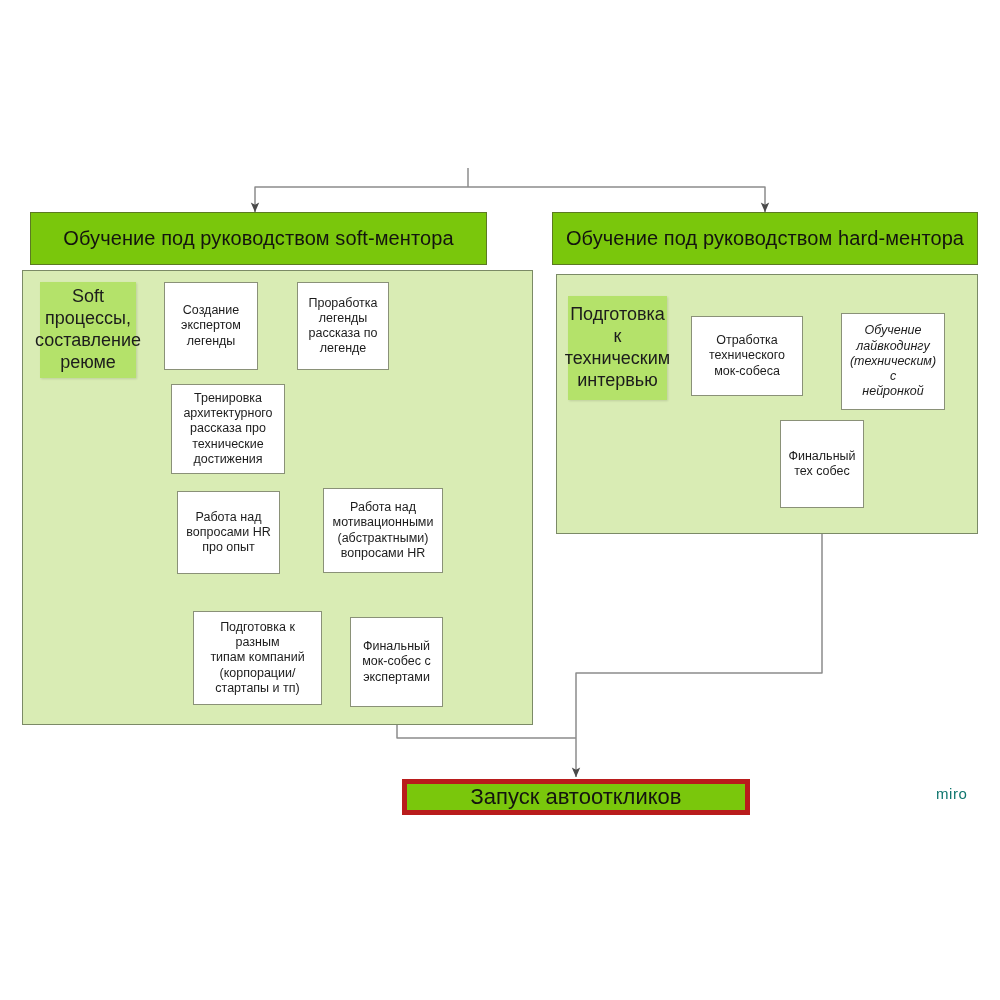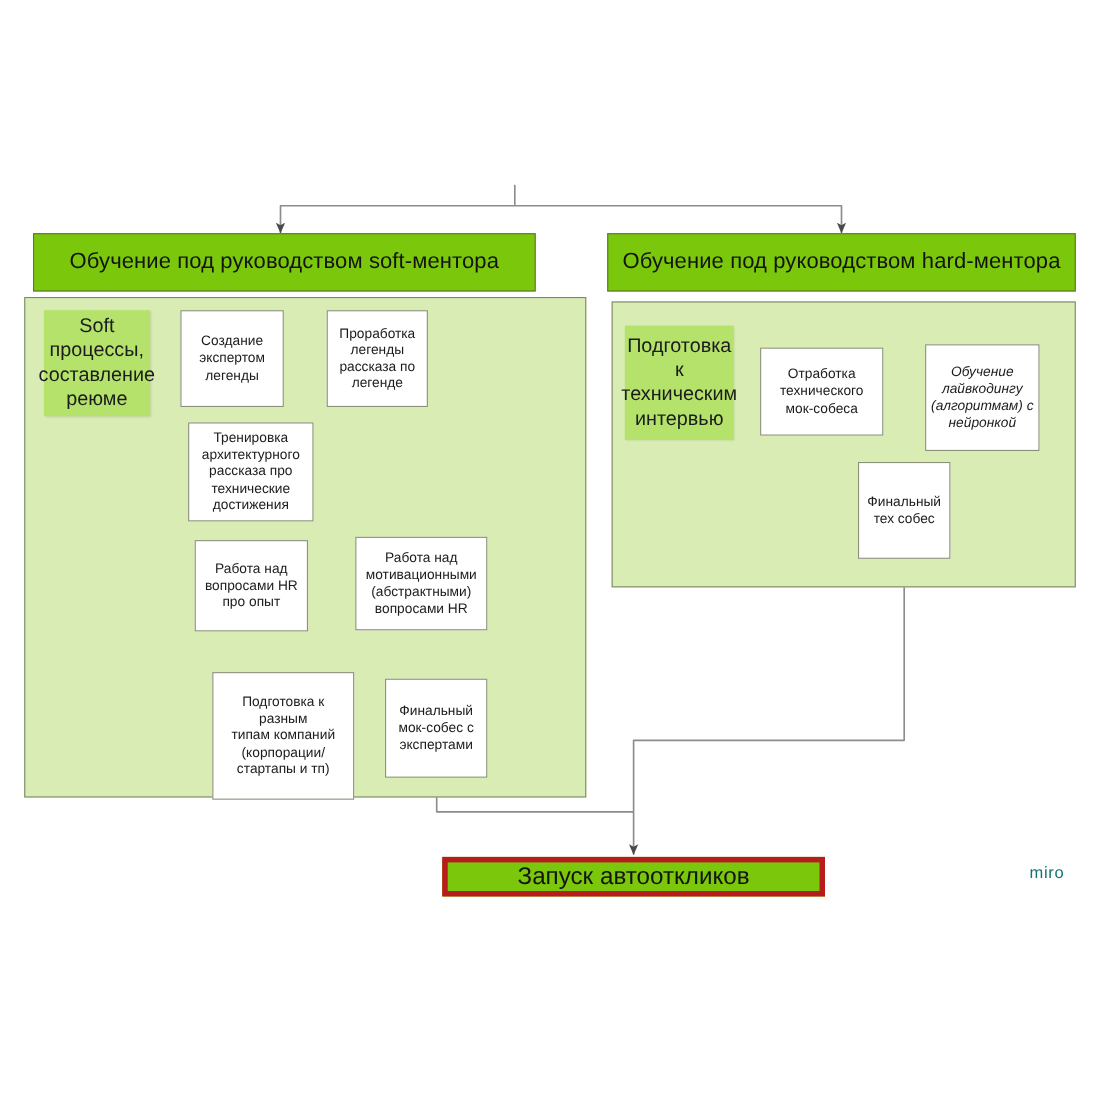--- a/index.html
+++ b/index.html
@@ -159,21 +159,21 @@
 
   <div class="node" style="left:323px;top:488px;width:120px;height:85px;">
     <div>
       <div>Работа над</div>
       <div>мотивационными</div>
       <div>(абстрактными)</div>
       <div>вопросами HR</div>
     </div>
   </div>
 
-  <div class="node" style="left:193px;top:611px;width:129px;height:116px;">
+  <div class="node" style="left:193px;top:611px;width:129px;height:94px;">
     <div>
       <div>Подготовка к разным</div>
       <div>типам компаний</div>
       <div>(корпорации/</div>
       <div>стартапы и тп)</div>
     </div>
   </div>
 
   <div class="node" style="left:350px;top:617px;width:93px;height:90px;">
     <div>
@@ -201,21 +201,21 @@
       <div>Отработка</div>
       <div>технического</div>
       <div>мок-собеса</div>
     </div>
   </div>
 
   <div class="node" style="left:841px;top:313px;width:104px;height:97px;font-style:italic;">
     <div>
       <div>Обучение</div>
       <div>лайвкодингу</div>
-      <div>(алгоритмам)  с</div>
+      <div>(техническим)  с</div>
       <div>нейронкой</div>
     </div>
   </div>
 
   <div class="node" style="left:780px;top:420px;width:84px;height:88px;">
     <div>
       <div>Финальный</div>
       <div>тех собес</div>
     </div>
   </div>

